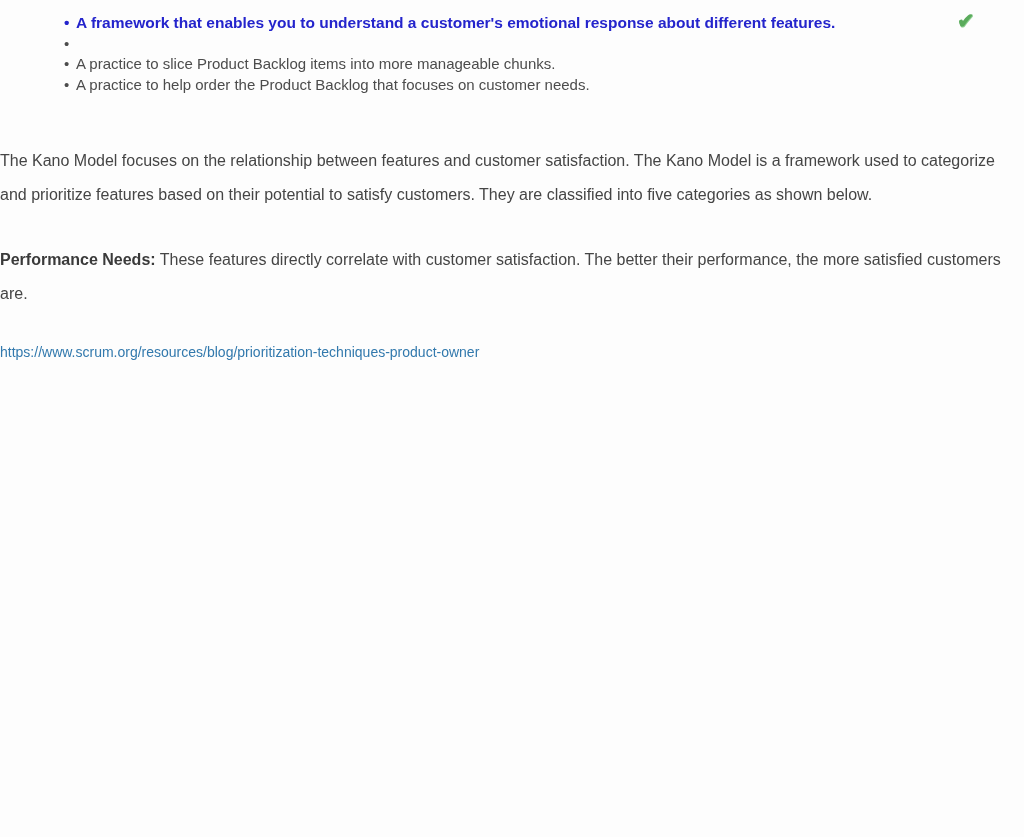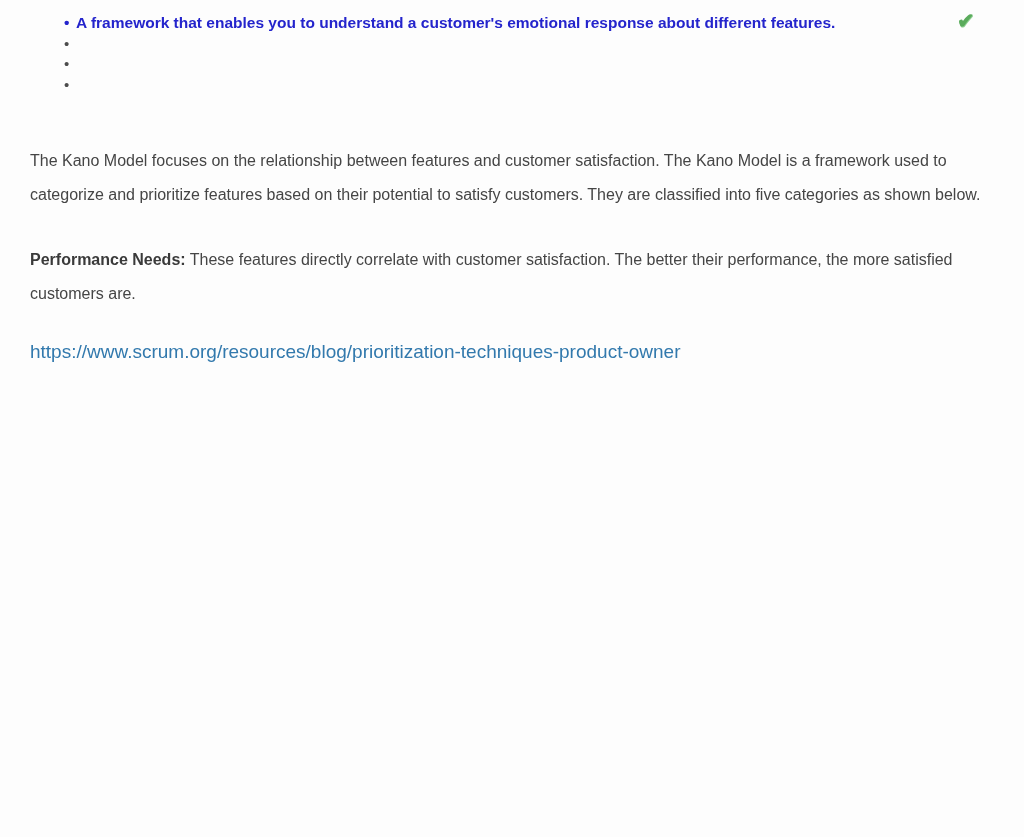--- a/index.html
+++ b/index.html
@@ -44,35 +44,34 @@
     left: 957px; top: 9px;
     color: #5aab5c;
     font-size: 21px;
     font-weight: bold;
     text-shadow: 0.5px 0.5px 0 #8fd092;
   }
 
   
   .article {
     margin-top: 49px;
-    padding-left: 30px;
     width: 1005px;
     font-size: 16px;
     line-height: 34px;
     color: #454545;
   }
   .article p {
     margin: 0 0 31px 0;
   }
   .article p strong {
     color: #3a3a3a;
   }
   .source {
     margin-top: 28px;
-    font-size: 19px;
+    font-size: 14px;
     line-height: 20px;
   }
   .source a {
     color: #3279ad;
     text-decoration: none;
     cursor: pointer;
   }
 </style>
 </head>
 <body>
@@ -82,23 +81,25 @@
   <div class="options">
     <div class="option correct">
       <span class="bullet">•</span>
       <span>A framework that enables you to understand a customer's emotional response about different features.</span>
     </div>
     <div class="option">
       <span class="bullet">•</span>
     </div>
     <div class="option">
       <span class="bullet">•</span>
+      <span>A practice to slice Product Backlog items into more manageable chunks.</span>
     </div>
     <div class="option">
       <span class="bullet">•</span>
+      <span>A practice to help order the Product Backlog that focuses on customer needs.</span>
     </div>
   </div>
 
   <span class="check">✔</span>
 
   <div class="article">
     <p>The Kano Model focuses on the relationship between features and customer satisfaction. The Kano Model is a framework used to categorize and prioritize features based on their potential to satisfy customers. They are classified into five categories as shown below.</p>
 
 
     <p>

